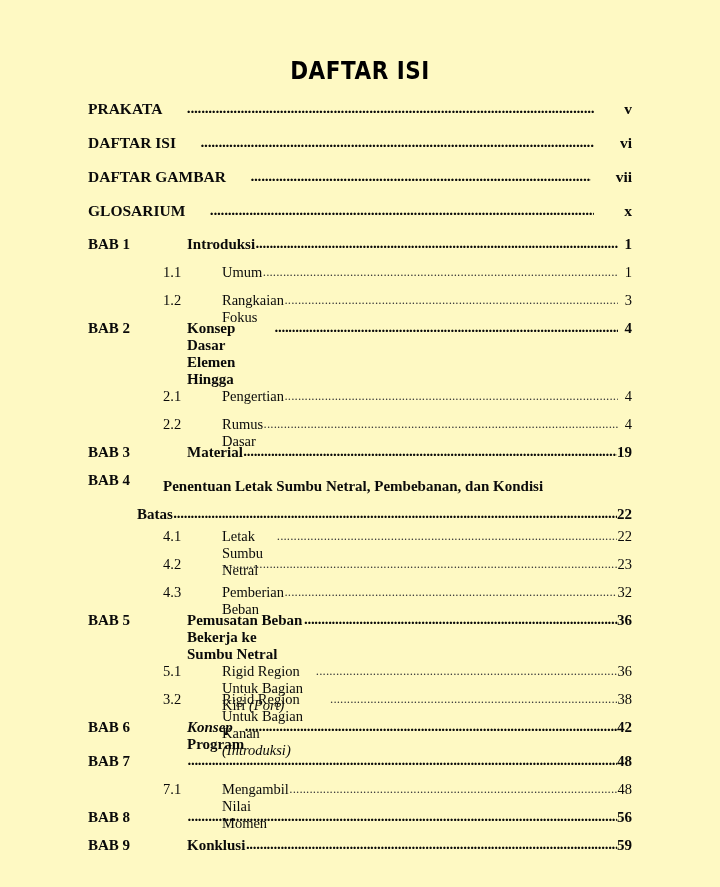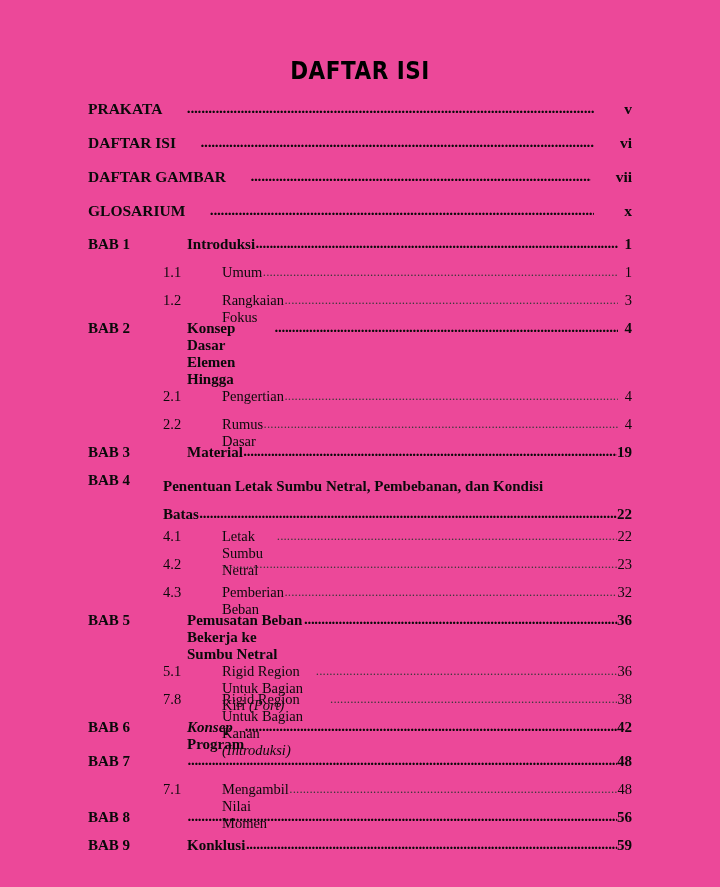--- a/index.html
+++ b/index.html
@@ -6,21 +6,21 @@
   html, body {
     margin: 0;
     padding: 0;
     background: #ffffff;
   }
 
   .page {
     position: relative;
     width: 720px;
     height: 887px;
-    background: #ec4899;
+    background: #fef9c3;
     margin: 0 auto;
     overflow: hidden;
     font-family: "Liberation Serif", "DejaVu Serif", serif;
     color: #0a0a0a;
     box-sizing: border-box;
   }
 
   .doc-title {
     position: absolute;
     top: 56px;
@@ -125,21 +125,21 @@
   }
   .row.chapter.wrap {
     display: block;
     min-height: 56px;
   }
   .row.chapter.wrap .label {
     float: left;
     width: 75px;
   }
   .row.chapter.wrap .wrapbody {
-    margin-left: 75px;
+    margin-left: 49px;
   }
   .row.chapter.wrap .line1 {
     height: 28px;
     line-height: 28px;
   }
   .row.chapter.wrap .line2 {
     display: flex;
     align-items: baseline;
     height: 28px;
     line-height: 28px;
@@ -300,21 +300,21 @@
         </div>
         <div class="row sub">
           <span class="label">5.1</span>
           <span class="title-cell">
             <span class="title-text">Rigid Region Untuk Bagian Kiri <span class="it">(Port)</span></span>
             <span class="leader">............................................................................................................................................................................................................................</span>
             <span class="pageno"> 36</span>
           </span>
         </div>
         <div class="row sub">
-          <span class="label">7.8</span>
+          <span class="label">3.2</span>
           <span class="title-cell">
             <span class="title-text">Rigid Region Untuk Bagian Kanan <span class="it">(Introduksi)</span></span>
             <span class="leader">............................................................................................................................................................................................................................</span>
             <span class="pageno"> 38</span>
           </span>
         </div>
         <div class="row chapter">
           <span class="label">BAB 6</span>
           <span class="title-cell">
             <span class="title-text"><span class="bi">Konsep</span><span> Program</span></span>

